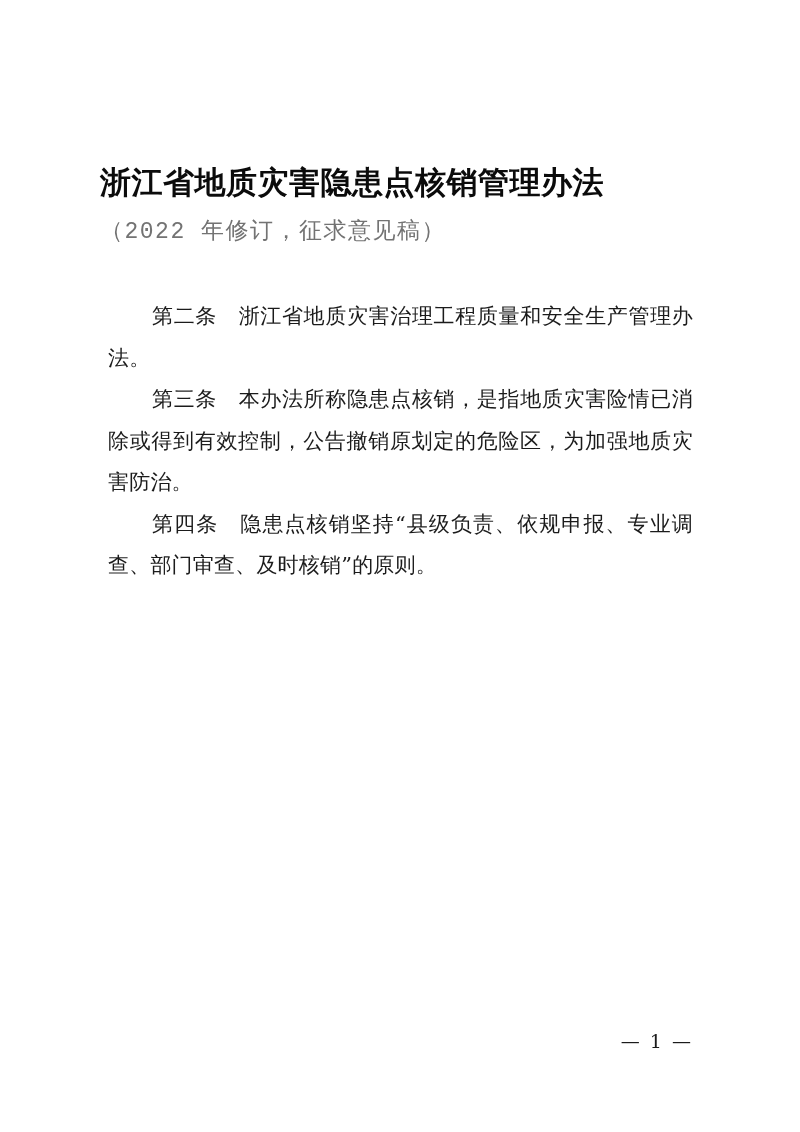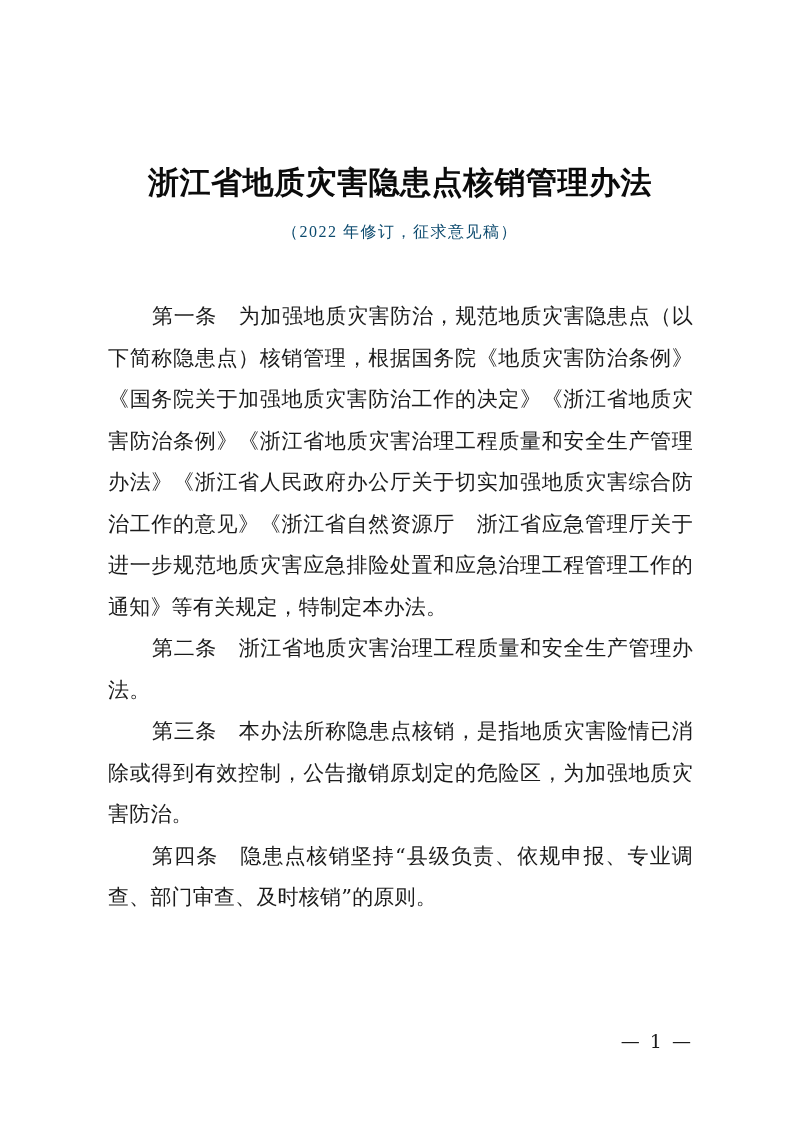--- a/index.html
+++ b/index.html
@@ -26,40 +26,39 @@
     height: 1132px;
     background: #ffffff;
   }
 
   
   .title-block {
     position: absolute;
     left: 100px;
     top: 160px;
     width: 600px;
-    text-align: center;
   }
 
   .doc-title {
     font-family: "DejaVu Sans", sans-serif;
     font-weight: bold;
     font-size: 31px;
     line-height: 44px;
     letter-spacing: 0.5px;
     color: #0b0b0b;
     white-space: nowrap;
   }
 
   .doc-subtitle {
     margin-top: 13px;
-    font-family: Liberation Serif, serif;
-    font-size: 16px;
+    font-family: Liberation Mono, monospace;
+    font-size: 23px;
     line-height: 30px;
     letter-spacing: 1.5px;
-    color: #0c4a6e;
+    color: #737373;
     white-space: nowrap;
   }
 
   
   .body-block {
     position: absolute;
     left: 108px;
     top: 296px;
     width: 585px;
   }
@@ -95,21 +94,20 @@
 <body>
 
 <div class="page">
 
   <div class="title-block">
     <div class="doc-title">浙江省地质灾害隐患点核销管理办法</div>
     <div class="doc-subtitle">（2022 年修订，征求意见稿）</div>
   </div>
 
   <div class="body-block">
-    <p class="article">第一条　为加强地质灾害防治，规范地质灾害隐患点（以下简称隐患点）核销管理，根据国务院《地质灾害防治条例》《国务院关于加强地质灾害防治工作的决定》《浙江省地质灾害防治条例》《浙江省地质灾害治理工程质量和安全生产管理办法》《浙江省人民政府办公厅关于切实加强地质灾害综合防治工作的意见》《浙江省自然资源厅　浙江省应急管理厅关于进一步规范地质灾害应急排险处置和应急治理工程管理工作的通知》等有关规定，特制定本办法。</p>
     <p class="article">第二条　浙江省地质灾害治理工程质量和安全生产管理办法。</p>
     <p class="article">第三条　本办法所称隐患点核销，是指地质灾害险情已消除或得到有效控制，公告撤销原划定的危险区，为加强地质灾害防治。</p>
     <p class="article">第四条　隐患点核销坚持“县级负责、依规申报、专业调查、部门审查、及时核销”的原则。</p>
   </div>
 
   <div class="footer">
     <span>— 1 —</span>
   </div>
 
 </div>

